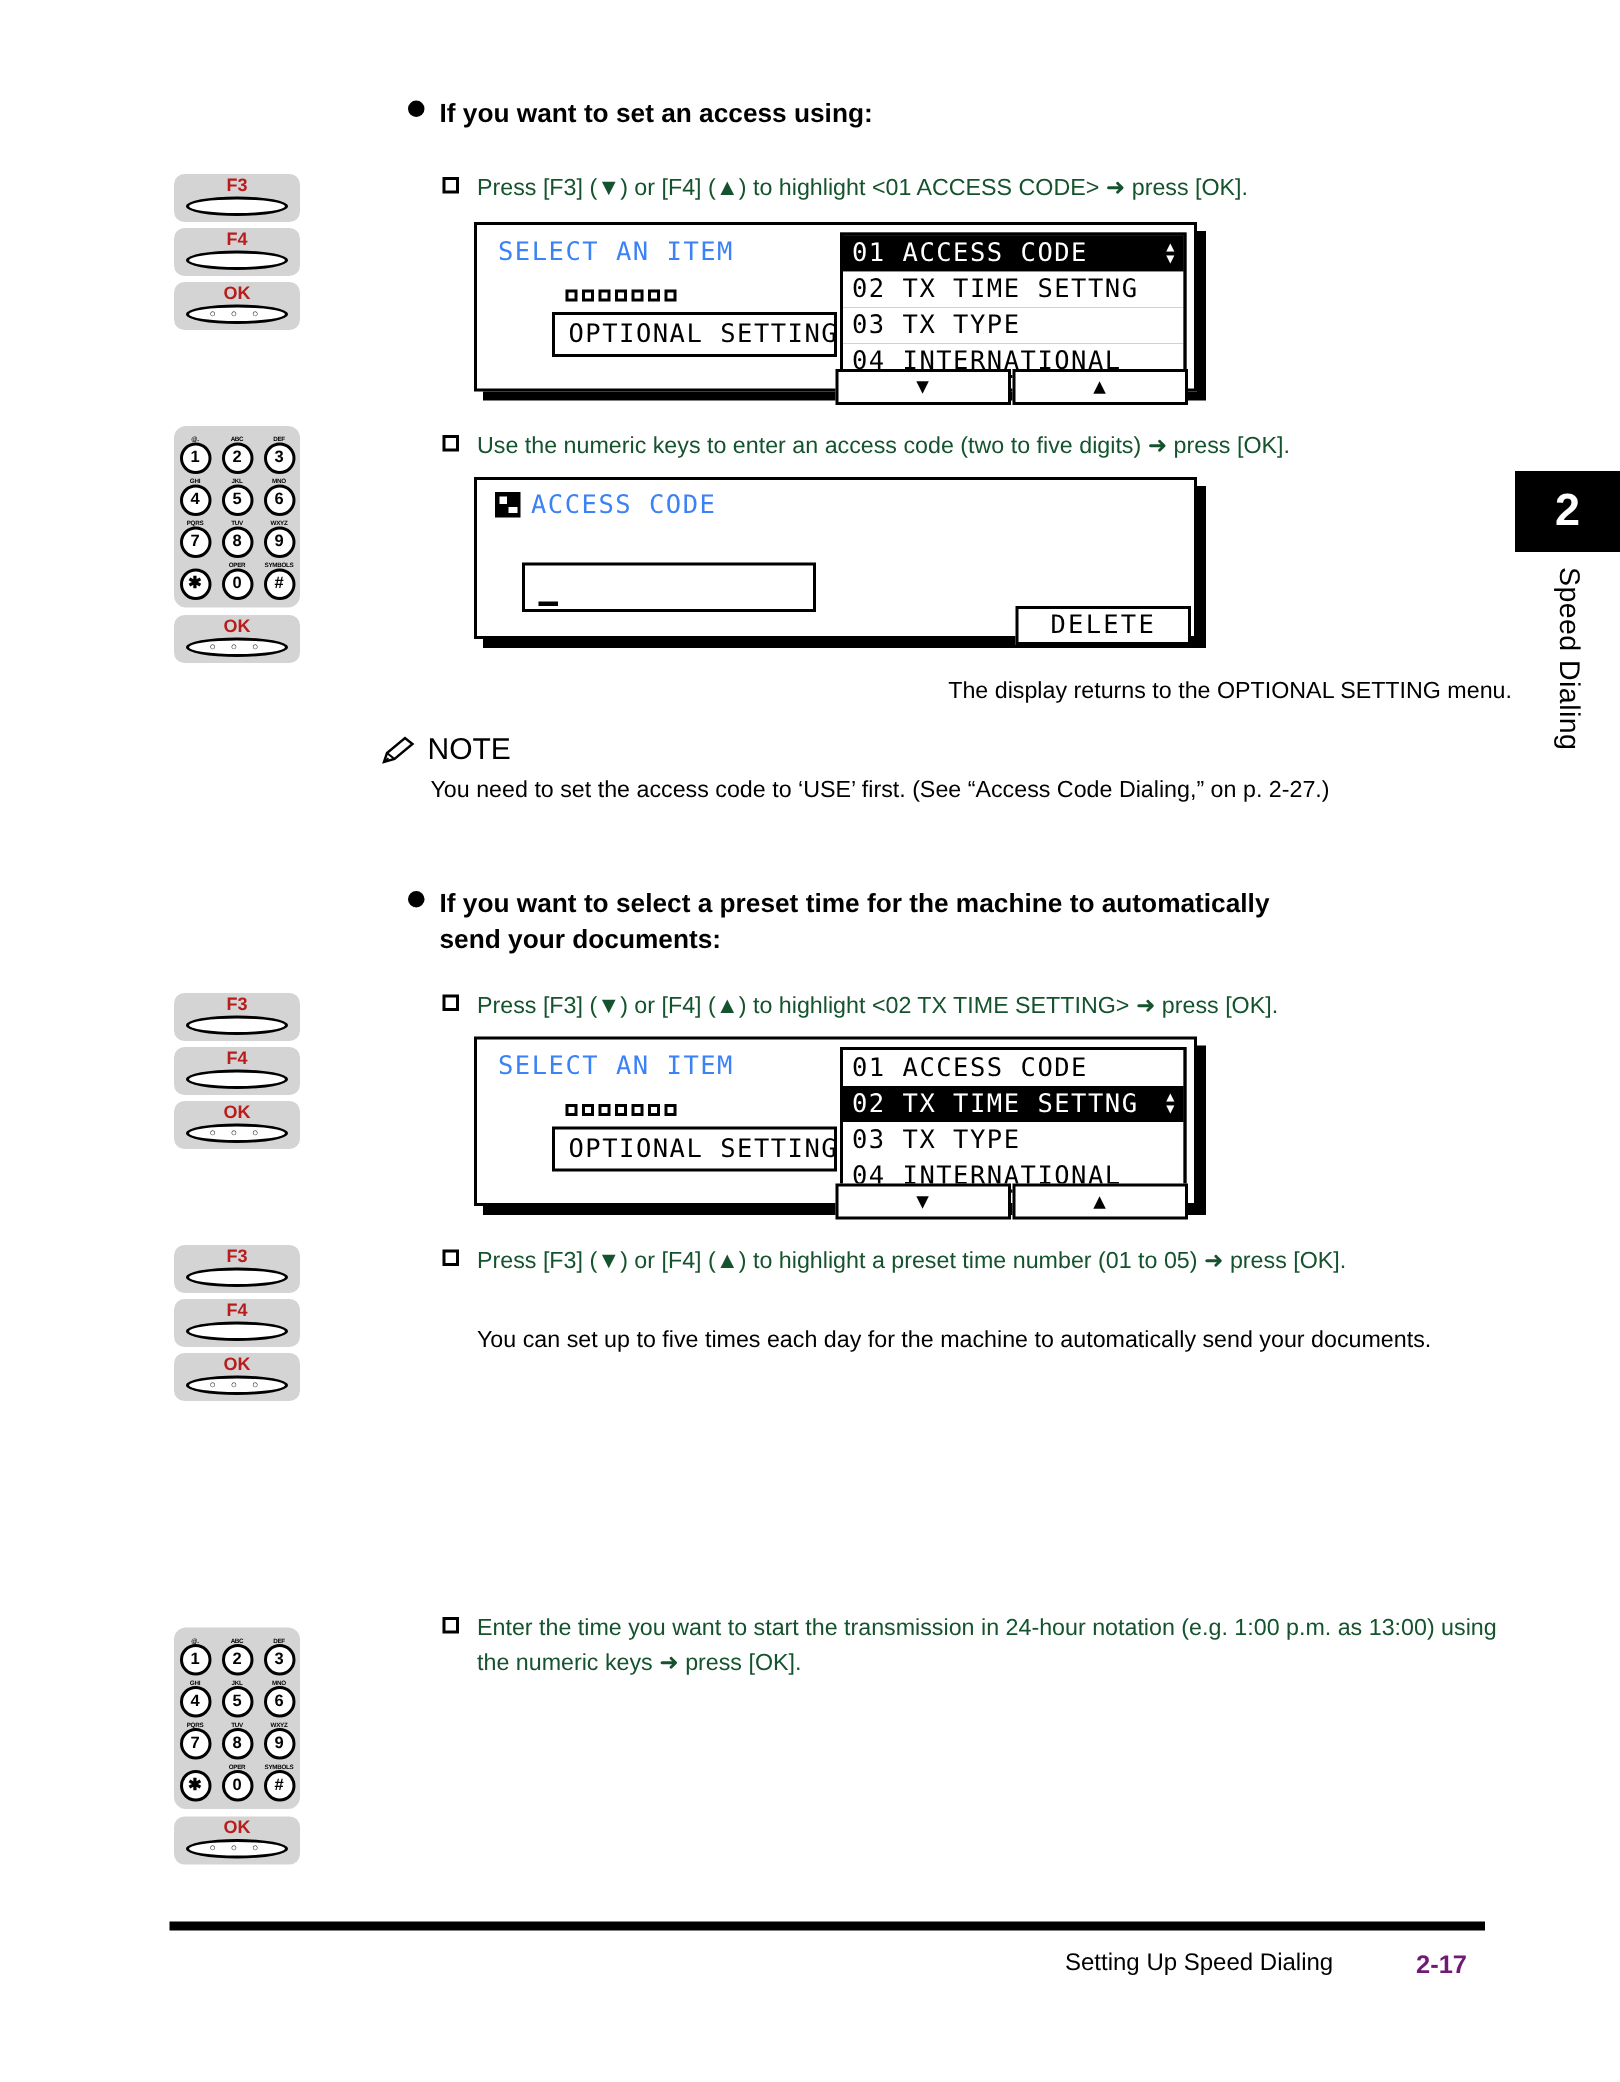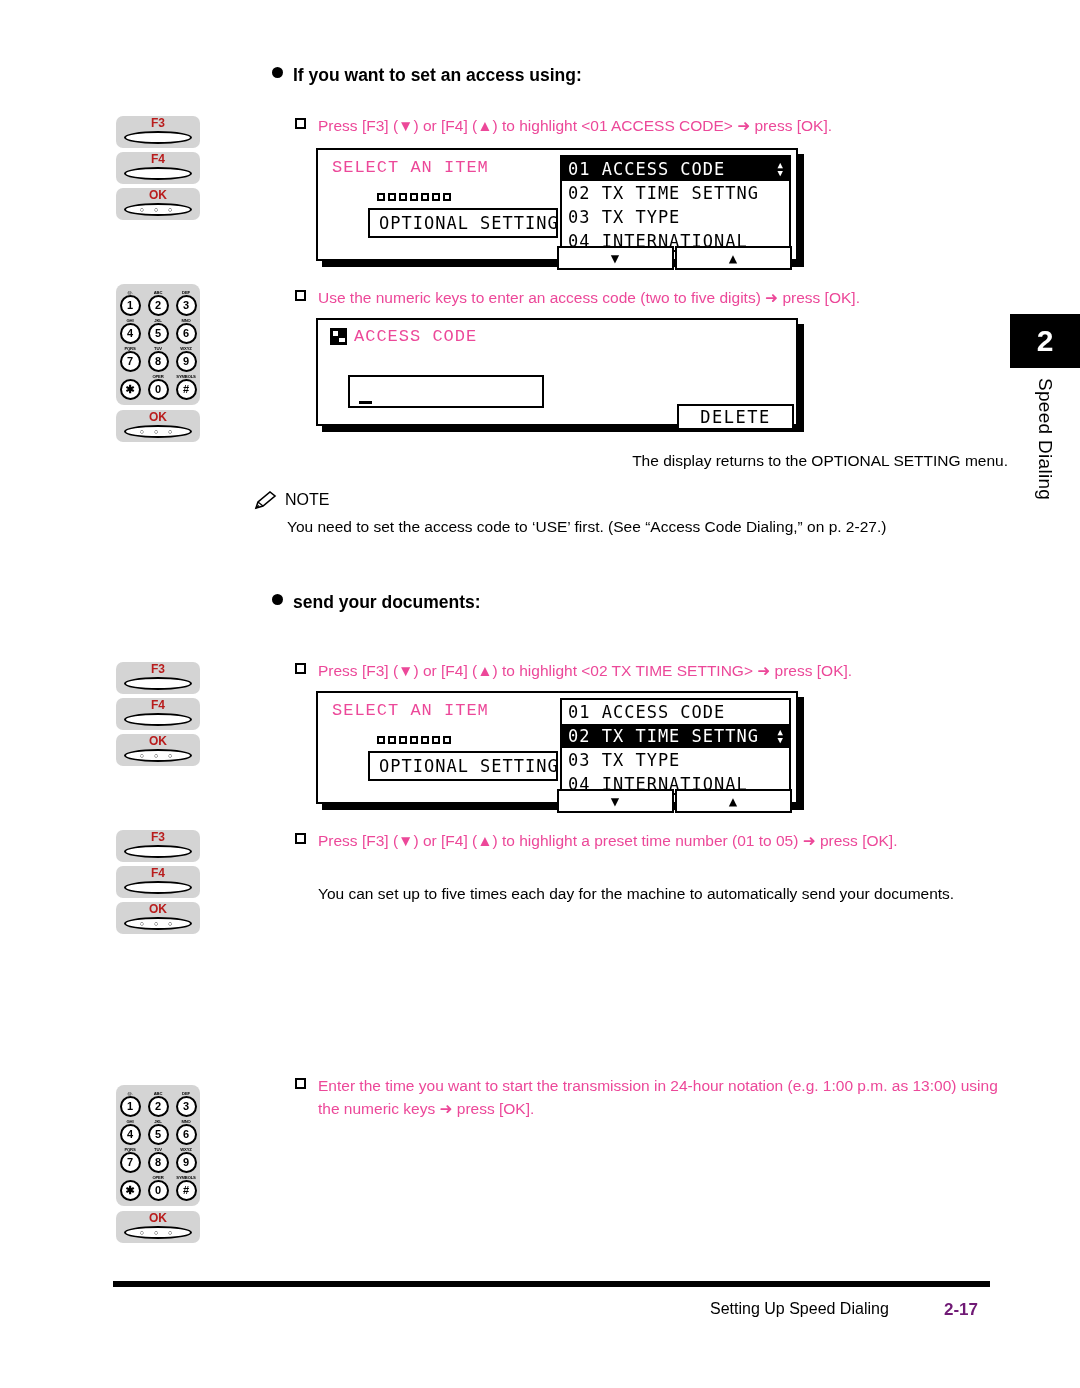--- a/index.html
+++ b/index.html
@@ -146,21 +146,21 @@
     height: 11px;
     background: #000;
     border-radius: 50%;
   }
   .h-bullet .htext { display: block; margin-left: 21px; }
 
   .step {
     position: absolute;
     font-size: 15.5px;
     line-height: 23px;
-    color: #ec4899;
+    color: #14532d;
   }
   .step .sq {
     position: absolute;
     left: 0px;
     top: 4px;
     width: 11px;
     height: 11px;
     border: 2.2px solid #000;
     box-sizing: border-box;
     background: #fff;
@@ -169,21 +169,21 @@
 
   .plain {
     position: absolute;
     font-size: 15.5px;
     line-height: 23px;
     color: #000;
   }
 
   .note-wrap { position: absolute; }
   .note-head {
-    font-size: 16px;
+    font-size: 20px;
     line-height: 20px;
     display: flex;
     align-items: center;
     gap: 7px;
   }
   .note-body {
     font-size: 15.5px;
     line-height: 23px;
     margin-left: 33px;
     margin-top: 5px;
@@ -199,23 +199,22 @@
   }
   .lcd-shadow {
     position: absolute;
     background: #000;
   }
 
   .lcd-title {
     position: absolute;
     font-size: 17px;
     letter-spacing: 1px;
-    color: #ec4899;
+    color: #3b82f6;
     white-space: nowrap;
-    font-family: Liberation Mono, monospace;
   }
   .prog-dots {
     position: absolute;
     display: flex;
     gap: 3px;
   }
   .prog-dots i {
     display: block;
     width: 8px;
     height: 8px;
@@ -492,20 +491,21 @@
       <path d="M4 12 L9 16" fill="none" stroke="#000" stroke-width="1.3"></path>
       <path d="M2 18 L5 15.5" fill="none" stroke="#000" stroke-width="1.3"></path>
     </svg>
     <span>NOTE</span>
   </div>
   <div class="note-body">You need to set the access code to ‘USE’ first. (See “Access Code Dialing,” on p. 2-27.)</div>
 </div>
 
 <div class="h-bullet" style="left:272px; top:590px; width:730px;">
   <span class="dot"></span>
+  <span class="htext">If you want to select a preset time for the machine to automatically</span>
   <span class="htext">send your documents:</span>
 </div>
 
 <div class="keycol" style="top:662px;">
   <div class="keycap">
     <div class="klabel">F3</div>
     <div class="lens"></div>
   </div>
   <div class="keycap">
     <div class="klabel">F4</div>

